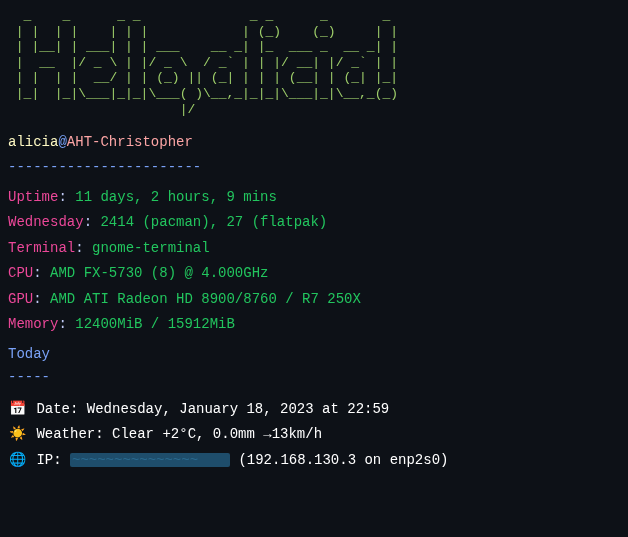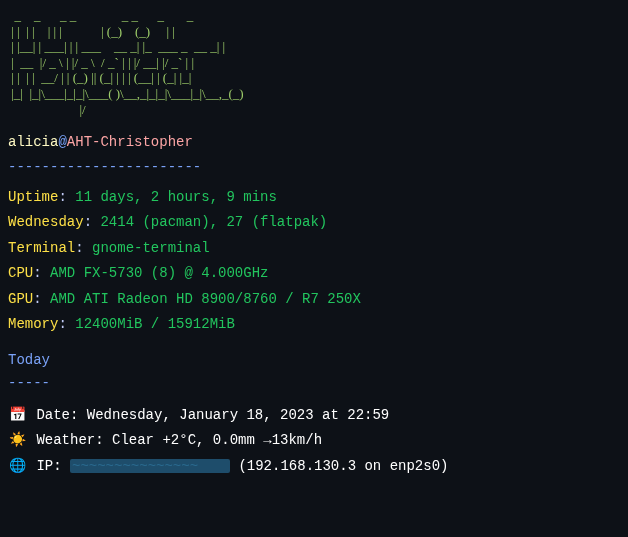--- a/index.html
+++ b/index.html
@@ -13,21 +13,21 @@
       font-size: 14px;
       color: #5fb3d9;
       padding: 8px;
       width: 628px;
       height: 537px;
       overflow: hidden;
       line-height: 1.6;
     }
     .ascii-art {
       color: #9ece6a;
-      font-family: Liberation Serif, serif;
+      font-family: Liberation Mono, monospace;
       white-space: pre;
       font-size: 13px;
       line-height: 1.2;
       margin-bottom: 14px;
     }
     .userhost {
       margin-bottom: 2px;
     }
     .userhost .user {
       color: #fef9c3;
@@ -40,31 +40,31 @@
     }
     .separator {
       color: #7aa2f7;
       margin-bottom: 8px;
       letter-spacing: 0;
     }
     .info-line {
       margin-bottom: 3px;
     }
     .label {
-      color: #fde047;
+      color: #ec4899;
     }
     .colon {
       color: #c0caf5;
     }
     .value {
       color: #22c55e;
     }
     .today-header {
       color: #7aa2f7;
-      margin-top: 14px;
+      margin-top: 8px;
     }
     .today-sep {
       color: #7aa2f7;
       margin-bottom: 10px;
     }
     .today-line {
       color: #ffffff;
       margin-bottom: 3px;
     }
     .emoji {

